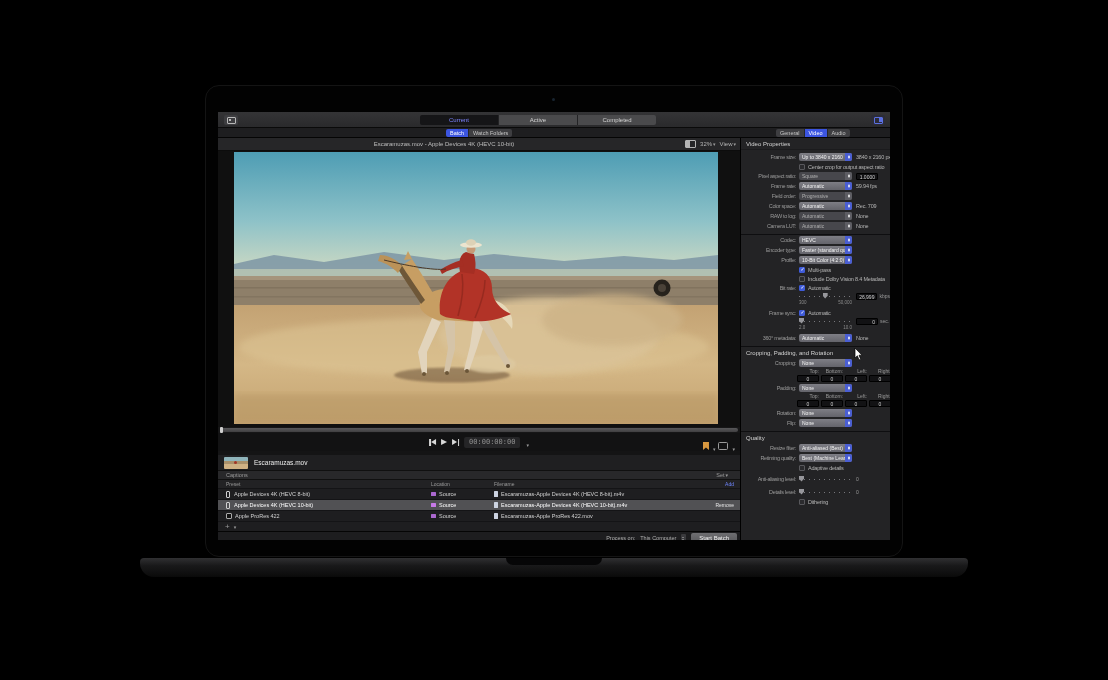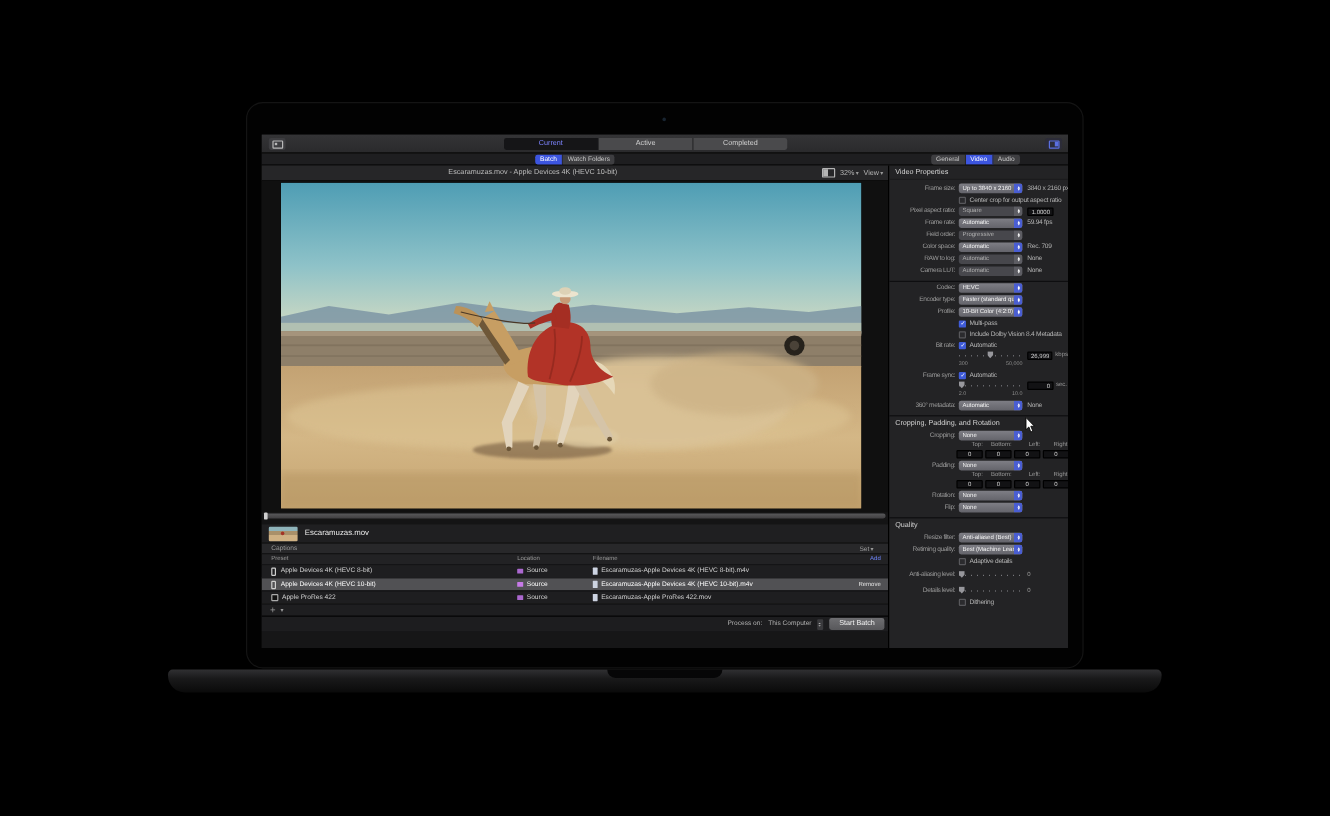--- a/index.html
+++ b/index.html
@@ -261,20 +261,41 @@
           <ellipse cx="237" cy="90.5" rx="5" ry="3.2" fill="#ddd2b6"></ellipse>
         </svg>
       </div>
     </div>
 
     <div id="scrub">
       <div class="track"></div>
       <div class="ph"></div>
     </div>
 
+    <div id="transport">
+      <div id="tc-center">
+        <span class="skip">
+            <span class="bar"></span>
+            <span class="tri-l"></span>
+          </span>
+        <span class="tri-r"></span>
+        <span class="skip">
+            <span class="tri-sm-r"></span>
+            <span class="bar"></span>
+          </span>
+        <span id="tcode">00:00:00:00</span>
+        <span class="dda"></span>
+      </div>
+      <div id="tr-right">
+        <span class="bmk"></span>
+        <span class="dda"></span>
+        <span class="bub"></span>
+        <span class="dda"></span>
+      </div>
+    </div>
 
     <div id="gap"></div>
 
     <div id="jobrow">
       <div id="thumb">
           <i></i>
         </div>
       <span id="jobname">Escaramuzas.mov</span>
     </div>
 

